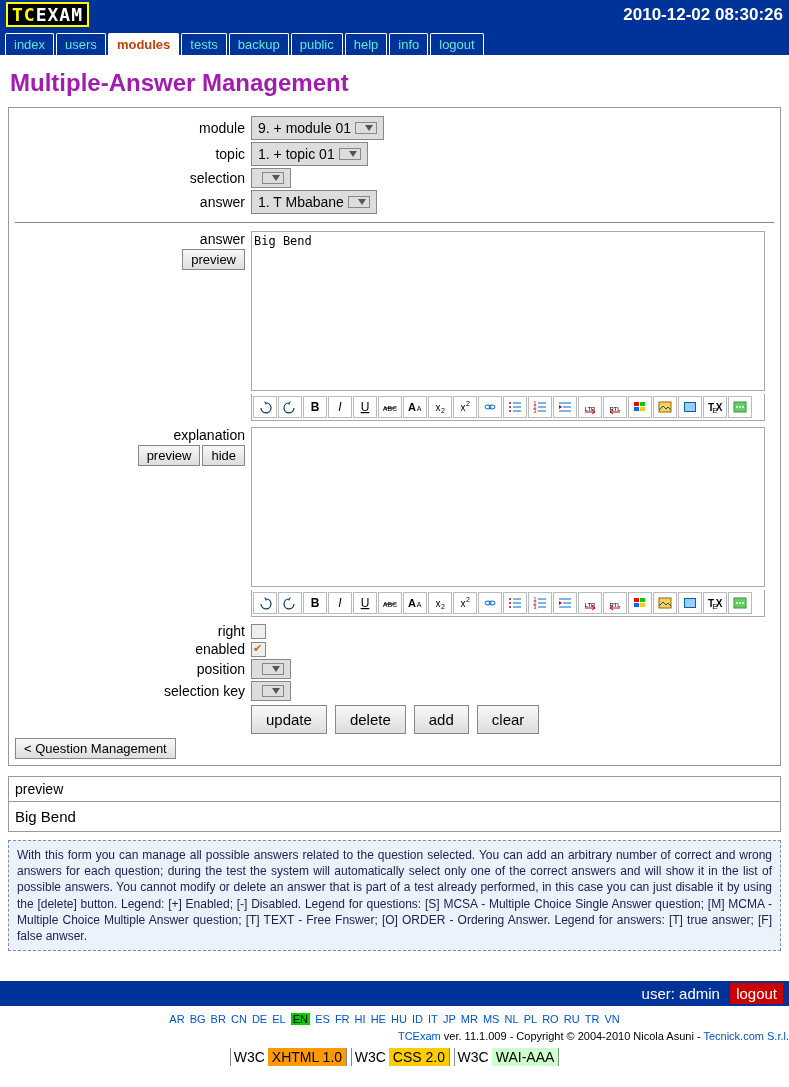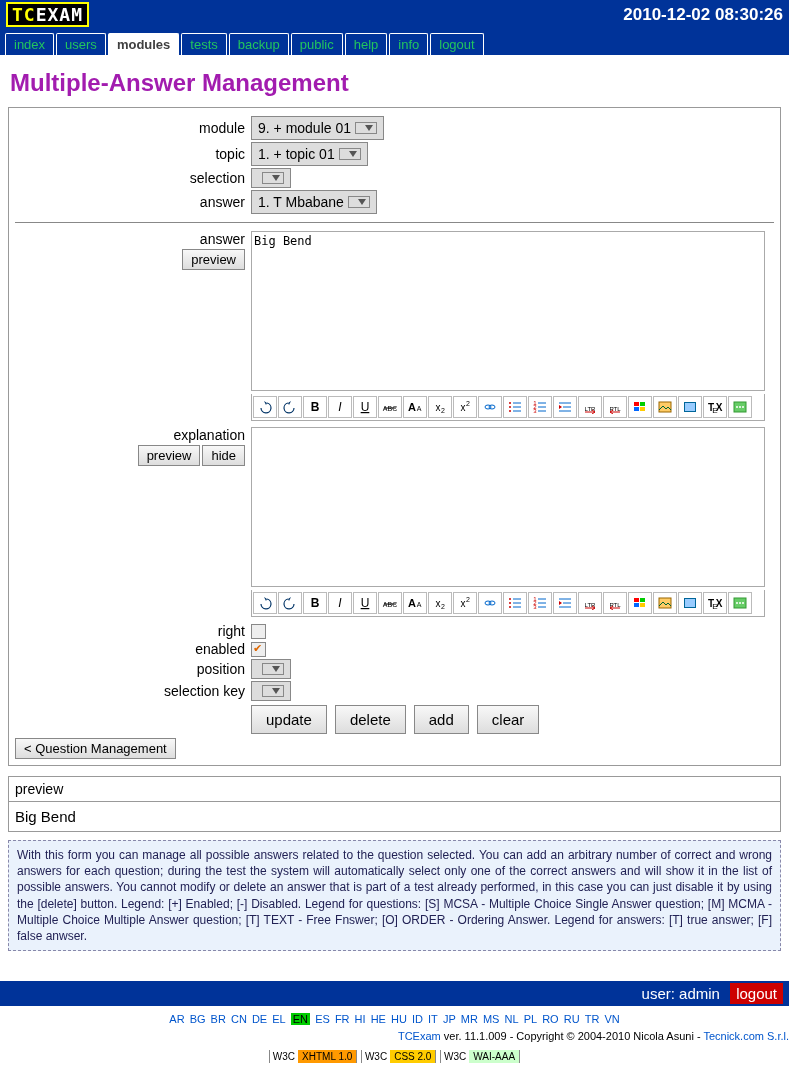--- a/index.html
+++ b/index.html
@@ -2,22 +2,22 @@
 <html><head>
 <meta charset="utf-8">
 <style>
   body { margin:0; font-family: Arial, Helvetica, sans-serif; font-size:13px; background:#fff; width:789px; }
   .header { background:#003399; color:#fff; display:flex; justify-content:space-between; align-items:center; padding:2px 6px; }
   .logo { background:#000; border:2px solid #ff0; color:#ff0; font-family:monospace; font-weight:bold; font-size:18px; padding:0 4px; letter-spacing:1px; }
   .logo .ex { color:#fff; }
   .timestamp { font-weight:bold; font-size:17px; }
   .nav { background:#003399; padding:4px 5px 0; }
   .nav ul { list-style:none; margin:0; padding:0; display:flex; }
-  .nav li { border:1px solid #fff; border-bottom:none; background:#003399; color:#22c55e; padding:3px 8px; margin-right:2px; border-radius:2px 2px 0 0; cursor:pointer; font-size:13px; }
-  .nav li.active { background:#fff; color:#404040; font-weight:bold; }
+  .nav li { border:1px solid #fff; border-bottom:none; background:#003399; color:#5eead4; padding:3px 8px; margin-right:2px; border-radius:2px 2px 0 0; cursor:pointer; font-size:13px; }
+  .nav li.active { background:#fff; color:#c2410c; font-weight:bold; }
   h1 { color:#a21caf; font-size:24px; margin:14px 10px 10px; }
   .panel { border:1px solid #999; margin:0 8px 10px; padding:6px; }
   .row { display:flex; align-items:center; margin:2px 0; }
   .lbl { width:230px; text-align:right; padding-right:6px; font-size:14px; }
   .sel { background:#ddd; border:1px solid #888; padding:3px 6px; display:inline-flex; align-items:center; font-family:Verdana,Arial; font-size:14px; }
   .tri { width:0;height:0;border-left:4px solid transparent;border-right:4px solid transparent;border-top:6px solid #555; margin-left:6px; border-top-color:#555; }
   .tri-box { border:1px solid #888; padding:2px 3px; margin-left:4px; display:inline-flex; align-items:center; background:#ddd;}
   hr { border:none; border-top:1px solid #888; margin:8px 0; }
   .btn { background:linear-gradient(#f8f8f8,#ddd); border:1px solid #888; padding:2px 8px; font-size:13px; cursor:pointer; }
   .btn-lg { padding:5px 14px; font-size:15px; }
@@ -37,21 +37,21 @@
   .help { margin:0 8px 10px; background:#eaf2fc; border:1px dashed #88a; padding:6px 8px; font-size:12px; color:#225; text-align:justify; line-height:1.35; }
   .footer-bar { background:#003399; color:#fff; text-align:right; padding:4px 6px; font-size:15px; margin-top:30px;}
   .footer-bar .lo { background:#c00; padding:2px 6px; margin-left:6px; cursor:pointer;}
   .langs { text-align:center; font-size:11px; padding:6px 0 2px; }
   .langs span { color:#0055cc; margin:0 1px; cursor:pointer; border:0; }
   .langs span.cur { background:#0c0; color:#000; padding:0 2px;}
   .langwrap { border:1px solid #aaa; display:inline-block; padding:1px 2px;}
   .copy { text-align:right; font-size:11px; padding:2px 0; }
   .copy a { color:#0055cc; text-decoration:none; }
   .badges { text-align:center; padding:4px 0 10px;}
-  .badge { display:inline-block; border:1px solid #888; font-size:10px; font-family:Arial; }
+  .badge { display:inline-block; border:1px solid #888; font-size:14px; font-family:Arial; }
   .badge .l { background:#fff; padding:1px 3px; }
   .badge .r { padding:1px 4px; }
 </style>
 </head>
 <body>
 
 <div class="header">
   <span class="logo"><span>TC</span><span class="ex">EXAM</span></span>
   <span class="timestamp">2010-12-02 08:30:26</span>
 </div>

